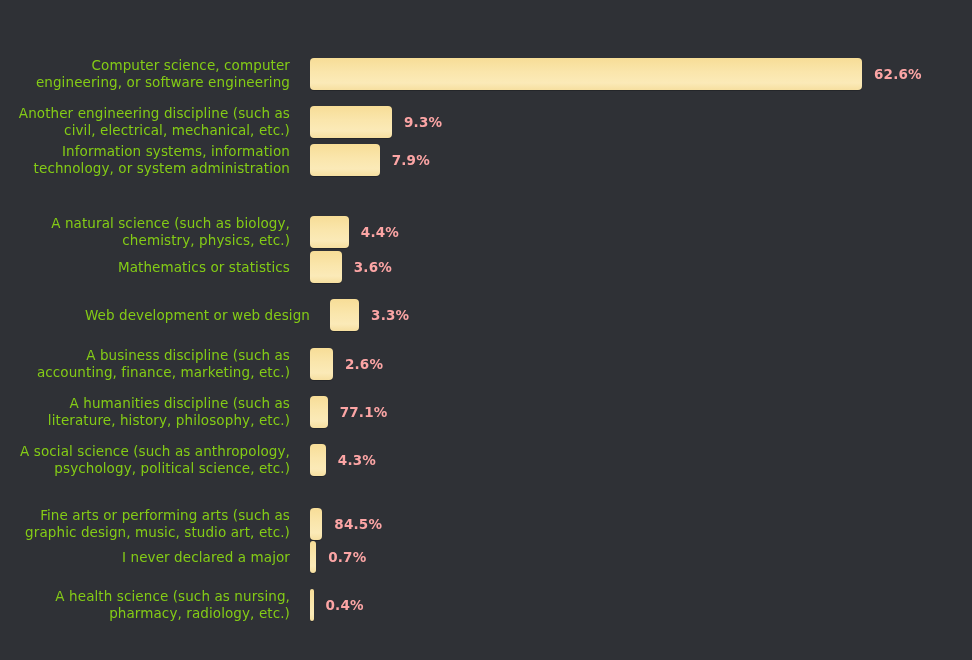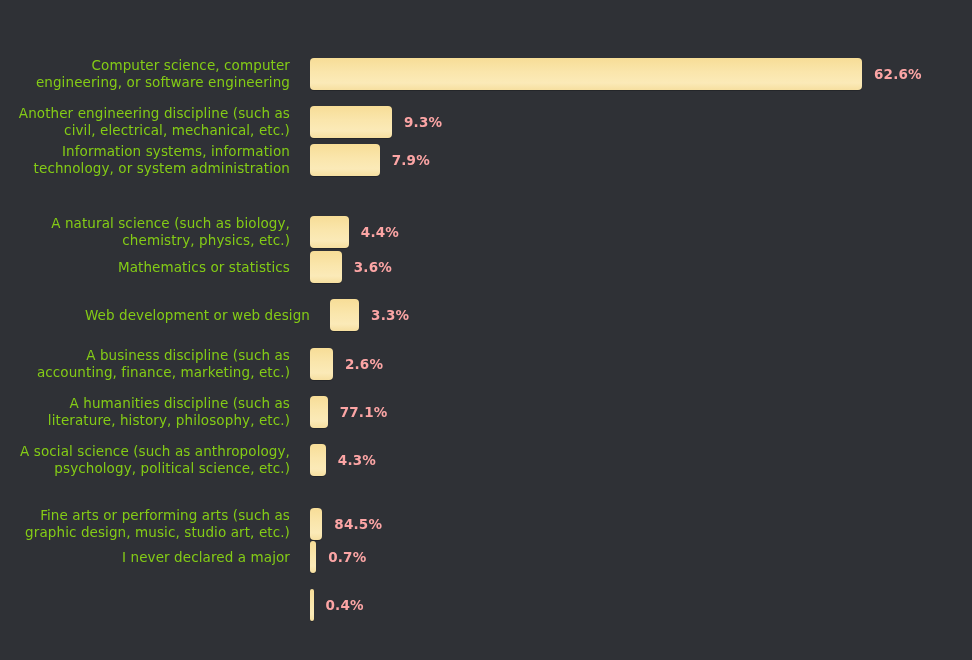--- a/index.html
+++ b/index.html
@@ -161,19 +161,20 @@
         <div class="val-label" style="left: 334.345px;">84.5%</div>
       </div>
       <div class="bar-row" style="top: 540.5px;">
         <div class="cat-label">I never declared a major</div>
         <div class="bar-track">
           <div class="bar-fill" title="0.7%" style="width: 6.17252px;"></div>
         </div>
         <div class="val-label" style="left: 328.173px;">0.7%</div>
       </div>
       <div class="bar-row" style="top: 588.75px;">
+        <div class="cat-label">A health science (such as nursing, pharmacy, radiology, etc.)</div>
         <div class="bar-track">
           <div class="bar-fill" title="0.4%" style="width: 3.52716px;"></div>
         </div>
         <div class="val-label" style="left: 325.527px;">0.4%</div>
       </div>
     </div>
 </div>
 
 </body></html>

